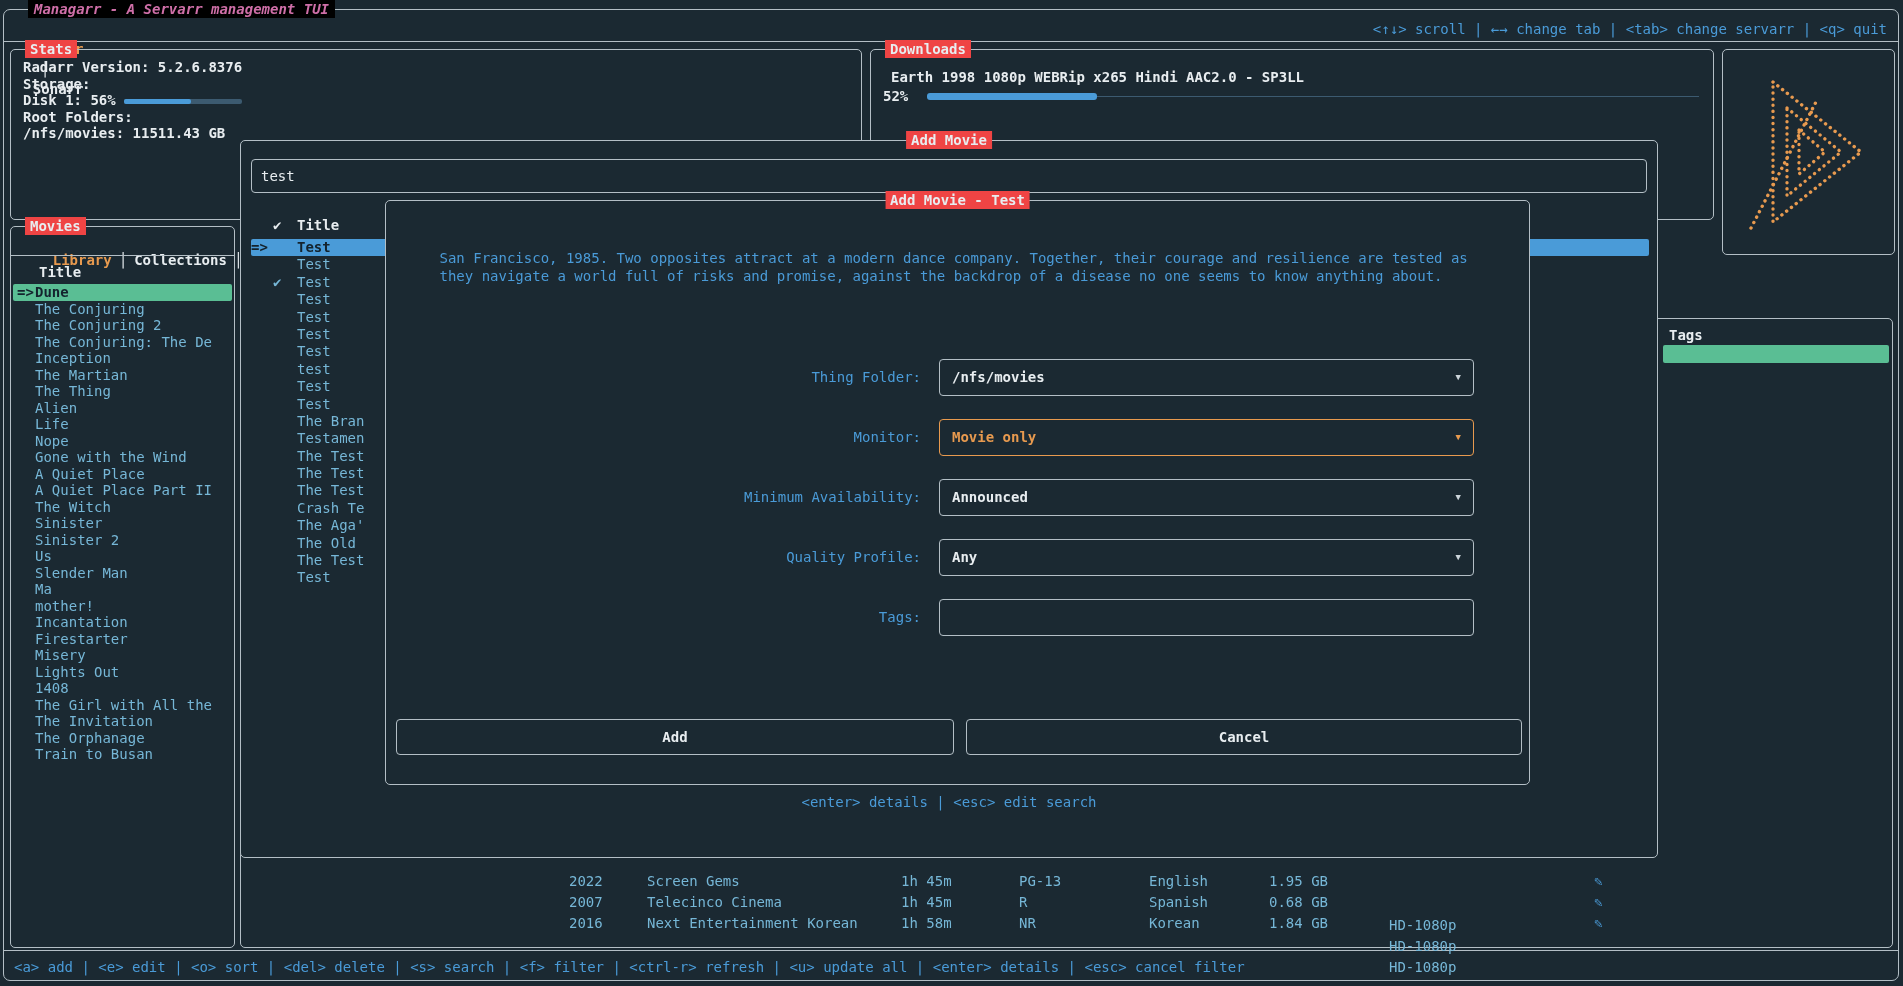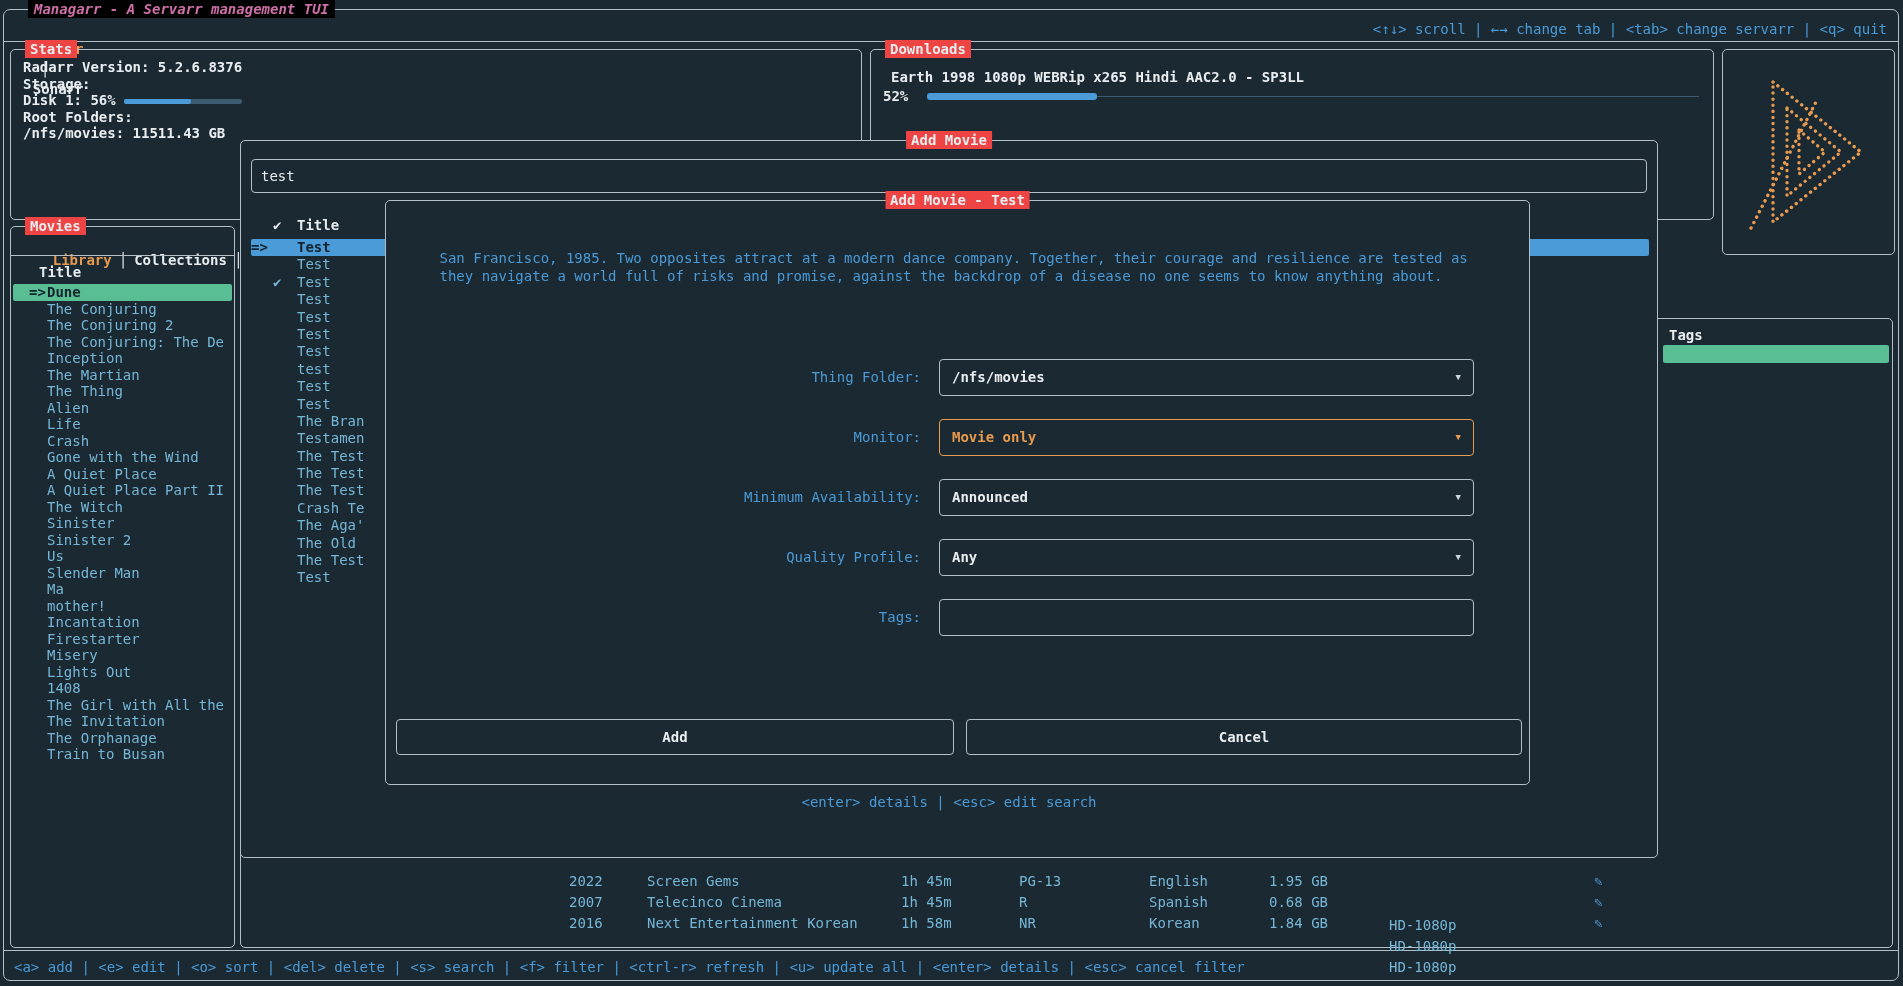--- a/index.html
+++ b/index.html
@@ -54,21 +54,21 @@
   
   .logo-panel { display:flex; align-items:center; justify-content:center; }
 
   
   .movies-tabs { position:absolute; left:8px; top:6px; height:18px; line-height:18px; white-space:pre; }
   .movies-tabs .tab { font-weight:bold; }
   .movies-tabs .sep { padding:0 7px; }
   .movies-divider { position:absolute; left:0; right:0; top:28px; height:1px; background:#b4bfc6; }
   .movies-header { position:absolute; left:28px; top:37px; height:16px; line-height:16px; font-weight:bold; }
   .movies-list { position:absolute; left:2px; right:2px; top:57px; }
-  .movie-row { height:16.5px; line-height:16.5px; padding-left:16px; color:#76b7d7; white-space:pre; overflow:hidden; border-radius:2px; cursor:default; }
+  .movie-row { height:16.5px; line-height:16.5px; padding-left:4px; color:#76b7d7; white-space:pre; overflow:hidden; border-radius:2px; cursor:default; }
   .movie-row .mmarker { display:inline-block; width:18px; }
   .movie-row.selected { background:#5abe94; color:#14232d; font-weight:bold; }
 
   
   .lib-table { z-index:1; }
   .tags-header { position:absolute; left:1428px; top:8px; font-weight:bold; height:17px; line-height:17px; }
   .tags-selected { position:absolute; left:1422px; right:3px; top:26px; height:18px; background:#5abe94; border-radius:2px; }
   .lib-rows { position:absolute; left:2px; right:2px; top:552px; }
   .lib-row { display:flex; height:21px; line-height:21px; padding-left:326px; color:#76b7d7; white-space:pre; cursor:default; }
   .lib-row .c-year { width:78px; }
@@ -188,21 +188,21 @@
       <div class="movie-row"><span class="mmarker"></span><span>Inception</span></div>
 
       <div class="movie-row"><span class="mmarker"></span><span>The Martian</span></div>
 
       <div class="movie-row"><span class="mmarker"></span><span>The Thing</span></div>
 
       <div class="movie-row"><span class="mmarker"></span><span>Alien</span></div>
 
       <div class="movie-row"><span class="mmarker"></span><span>Life</span></div>
 
-      <div class="movie-row"><span class="mmarker"></span><span>Crash</span></div>
+      <div class="movie-row"><span class="mmarker"></span><span>Nope</span></div>
 
       <div class="movie-row"><span class="mmarker"></span><span>Gone with the Wind</span></div>
 
       <div class="movie-row"><span class="mmarker"></span><span>A Quiet Place</span></div>
 
       <div class="movie-row"><span class="mmarker"></span><span>A Quiet Place Part II</span></div>
 
       <div class="movie-row"><span class="mmarker"></span><span>The Witch</span></div>
 
       <div class="movie-row"><span class="mmarker"></span><span>Sinister</span></div>

